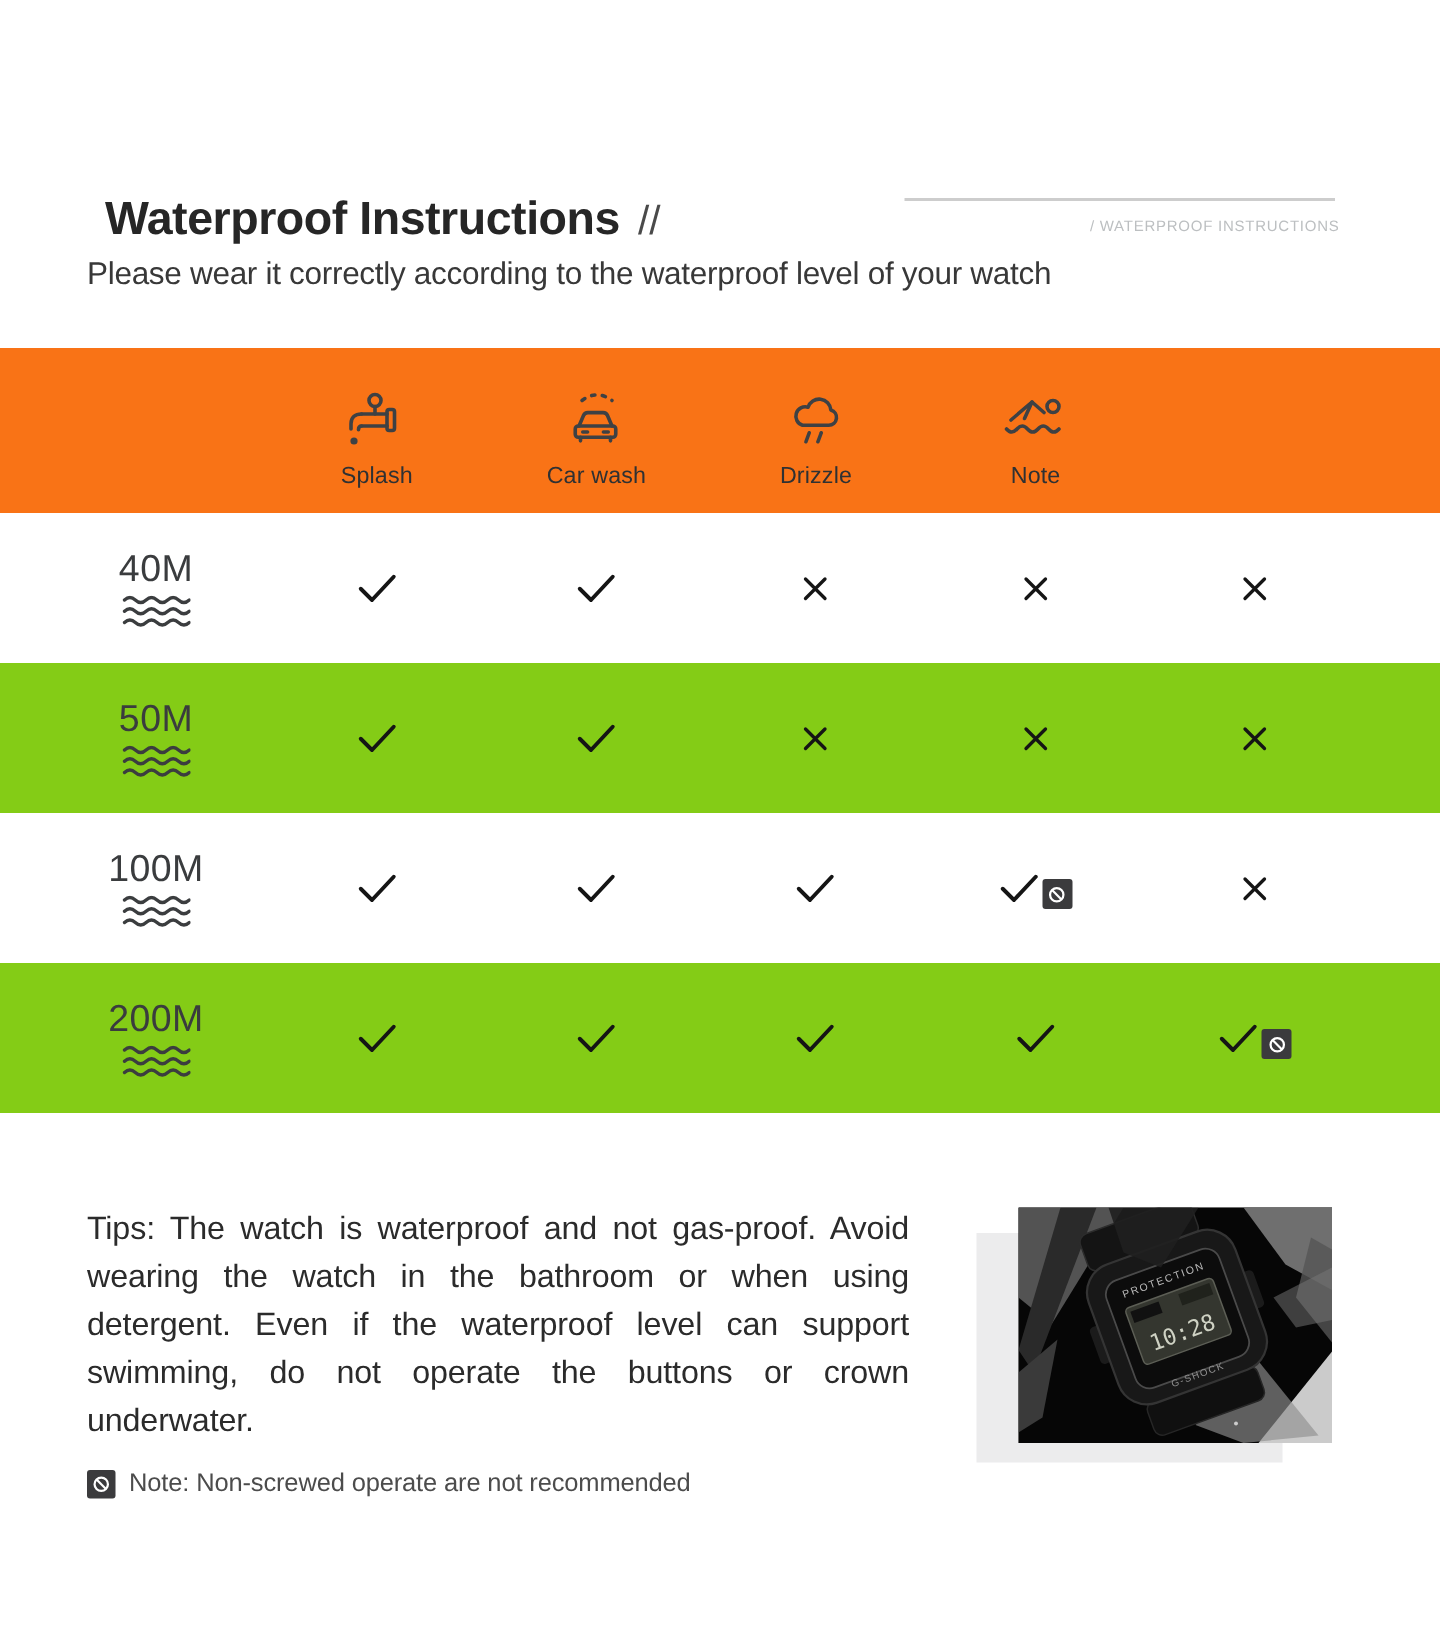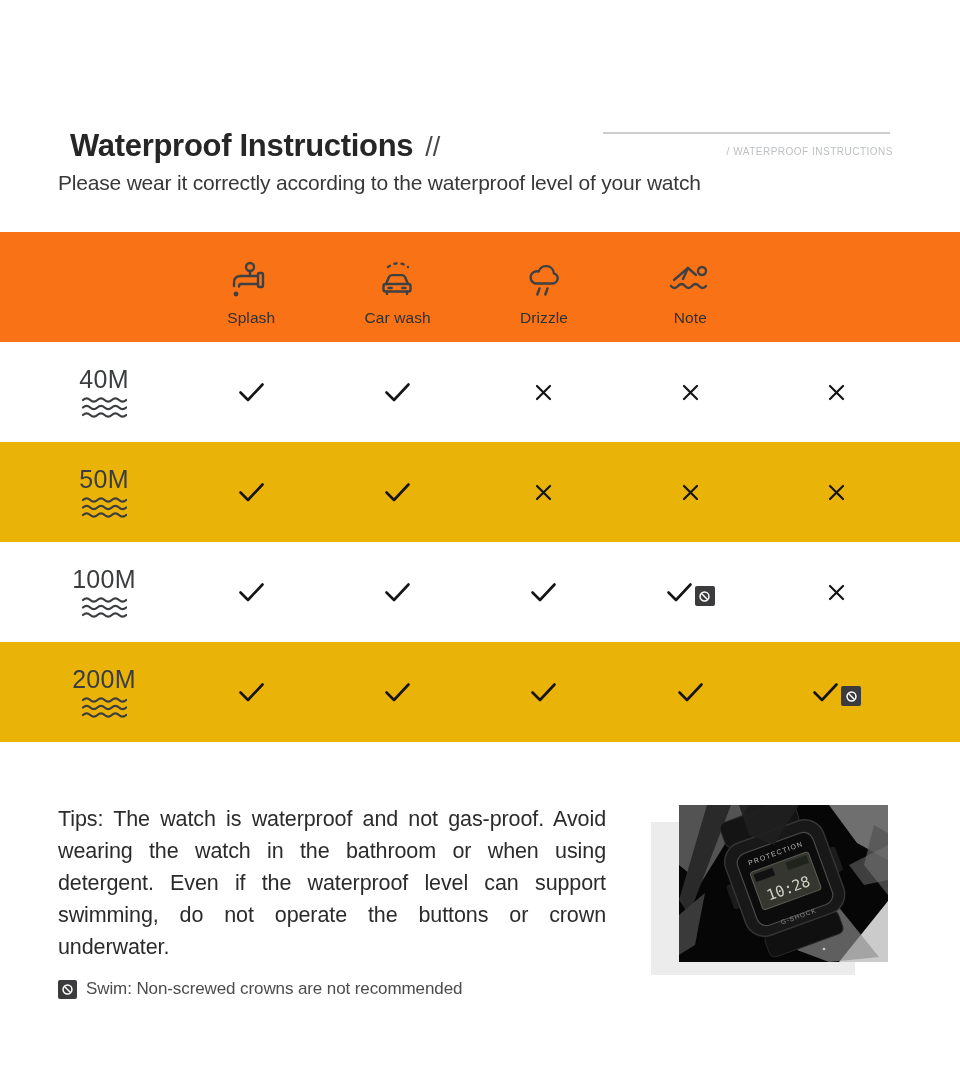--- a/index.html
+++ b/index.html
@@ -11,21 +11,21 @@
   .title-slashes { font-size:27px; font-weight:400; color:#4a4a4a; padding-bottom:1px; }
   .page-subtitle { position:absolute; left:58px; top:171px; font-size:21px; color:#383838; letter-spacing:-0.2px; }
   .header-rule { position:absolute; left:603px; top:132px; width:287px; height:2px; background:#cdcdcd; }
   .breadcrumb { position:absolute; top:146px; right:67px; font-size:10px; color:#bcbfc1; letter-spacing:0.5px; }
 
   
   .wp-table { position:absolute; left:0; top:232px; width:960px; }
   .t-grid { display:grid; grid-template-columns:178px 1fr 1fr 1fr 1fr 1fr; padding-right:50px; }
   .thead { height:110px; background:#f97316; }
   .trow { height:100px; }
-  .trow.alt { background:#eab308; }
+  .trow.alt { background:#84cc16; }
   .cell { display:flex; align-items:center; justify-content:center; }
   .head-cell { flex-direction:column; padding-top:8px; }
   .head-cell .icon { height:48px; display:flex; align-items:center; justify-content:center; }
   .col-label { font-size:15.5px; color:#2f3133; margin-top:5px; letter-spacing:0.1px; }
   .label-cell { flex-direction:column; padding-left:30px; }
   .depth { font-size:25px; font-weight:500; color:#3a3c3e; letter-spacing:0.3px; }
   .waves { margin-top:3px; line-height:0; }
   .mark-cell { gap:2px; }
   .badge { display:inline-flex; align-items:center; justify-content:center; width:20px; height:20px; background:#3b3b3d; border-radius:2px; transform:translateY(4px); }
 
@@ -272,21 +272,21 @@
 
 <p class="tips-text">Tips: The watch is waterproof and not gas-proof. Avoid wearing the watch in the bathroom or when using detergent. Even if the waterproof level can support swimming, do not operate the buttons or crown underwater.</p>
 
 <div class="note-row">
   <span class="note-badge">
     <svg width="13" height="13" viewBox="0 0 14 14">
         <circle cx="7" cy="7" r="4.8" fill="none" stroke="#fff" stroke-width="1.6"></circle>
         <line x1="3.8" y1="3.8" x2="10.2" y2="10.2" stroke="#fff" stroke-width="1.6"></line>
       </svg>
   </span>
-  <span class="note-text">Swim: Non-screwed crowns are not recommended</span>
+  <span class="note-text">Note: Non-screwed operate are not recommended</span>
 </div>
 
 <div class="photo-shadow"></div>
 <div class="watch-photo">
   <svg width="209" height="157" viewBox="0 0 209 157">
     <rect width="209" height="157" fill="#060606"></rect>
     <polygon points="0,0 70,0 22,78 0,60" fill="#6e6e6e" opacity="0.75"></polygon>
     <polygon points="28,0 52,0 10,110 0,95" fill="#2a2a2a"></polygon>
     <polygon points="150,0 209,0 209,55 178,38" fill="#9c9c9c" opacity="0.7"></polygon>
     <polygon points="195,20 209,28 209,90 185,60" fill="#555" opacity="0.8"></polygon>

